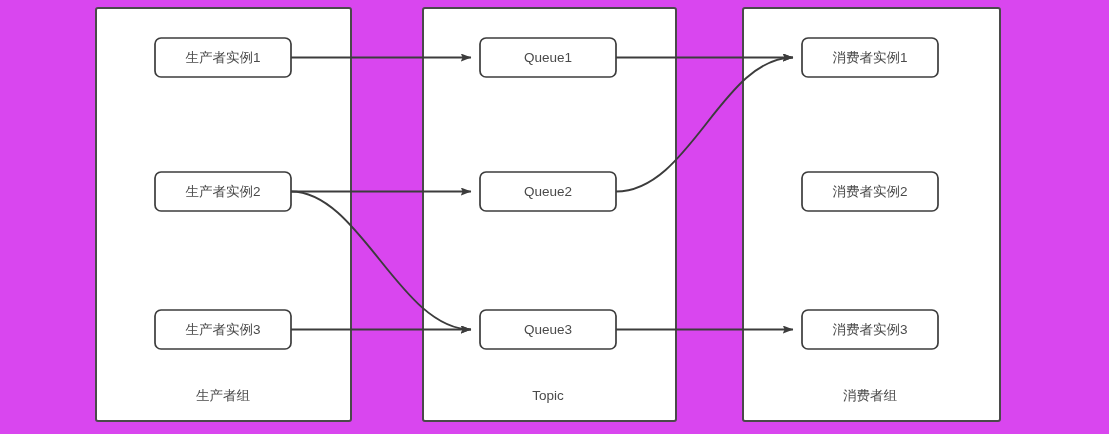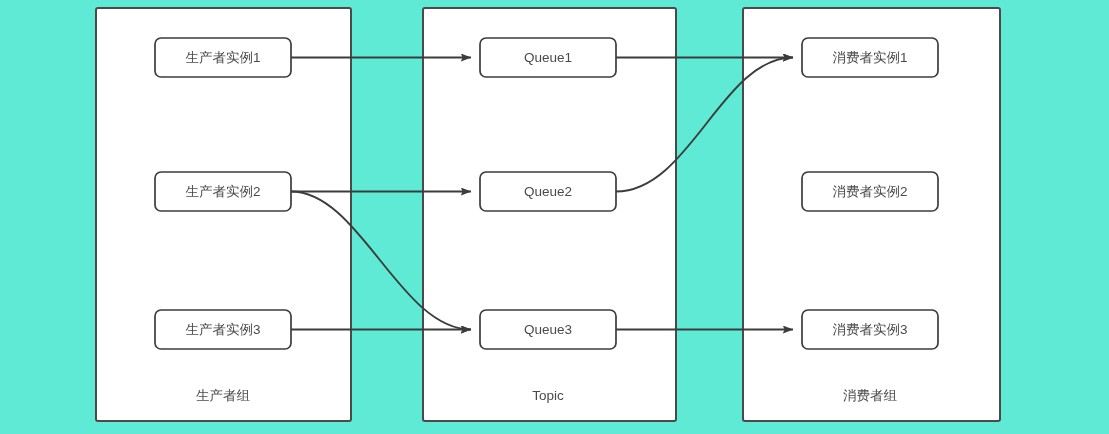--- a/index.html
+++ b/index.html
@@ -8,21 +8,21 @@
     padding: 0;
     background: #ffffff;
   }
   body {
     font-family: "Liberation Sans", "DejaVu Sans", sans-serif;
   }
   #canvas {
     position: relative;
     width: 1109px;
     height: 434px;
-    background: #5eead4;
+    background: #d946ef;
     overflow: hidden;
   }
   #diagram-svg {
     position: absolute;
     top: 0;
     left: 0;
     width: 1109px;
     height: 434px;
   }
   .panel-rect {

